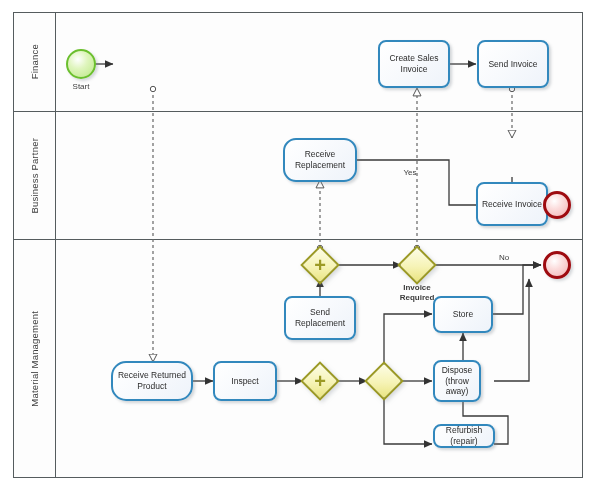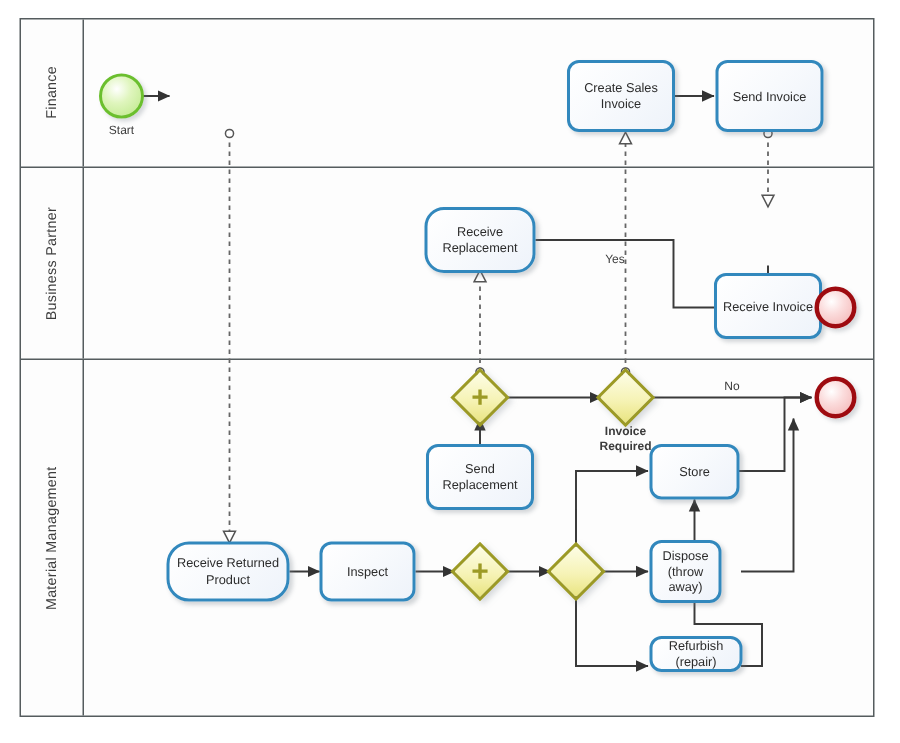--- a/index.html
+++ b/index.html
@@ -199,17 +199,17 @@
 
   <div class="gateway" style="left:306px;top:367px;width:28px;height:28px;">
     <div class="gw-d"></div>
     <div class="gw-plus">+</div>
   </div>
 
   <div class="gateway" style="left:370px;top:367px;width:28px;height:28px;">
     <div class="gw-d"></div>
   </div>
 
-  <div class="lbl" style="left:478px;top:253px;width:20px;">No</div>
+  <div class="lbl" style="left:494px;top:253px;width:20px;">No</div>
 
   <div class="event end" style="left:543px;top:251px;width:28px;height:28px;"></div>
 
 </div>
 
 </body></html>

